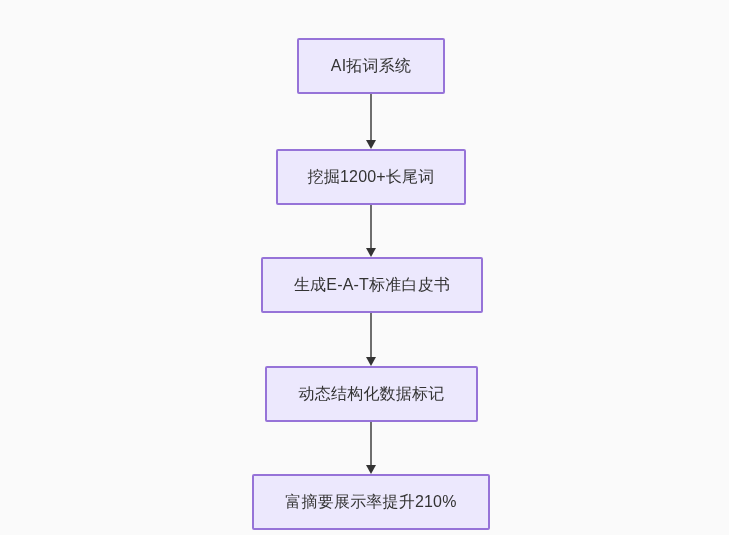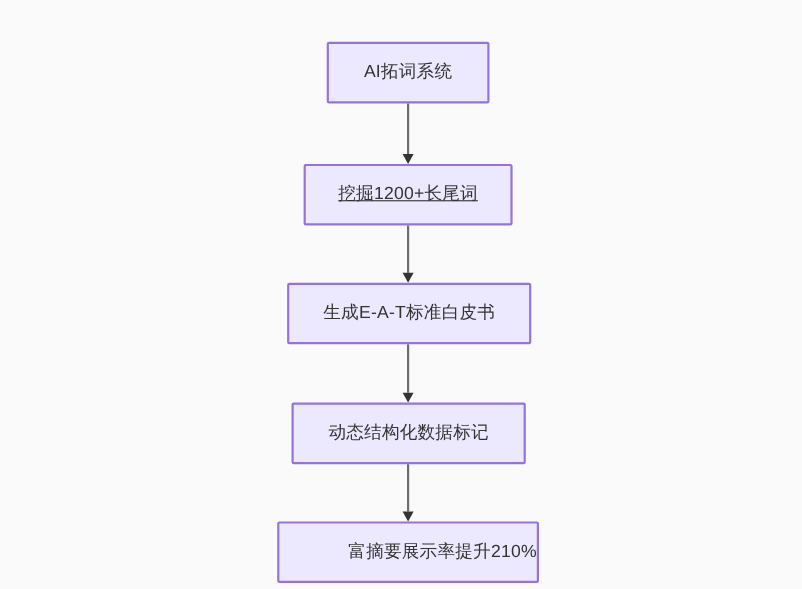--- a/index.html
+++ b/index.html
@@ -82,29 +82,29 @@
 
   <div class="edge" style="left:371px; top:398px; height:52px;">
     <div class="edge-line" style="height:43px;"></div>
     <div class="edge-arrow" style="top:43px;"></div>
   </div>
 
   <div class="node" style="left:297px; top:14px; width:148px;">
     <span class="node-label">AI拓词系统</span>
   </div>
 
-  <div class="node" style="left:276px; top:125px; width:190px;text-decoration:underline;">
+  <div class="node" style="left:276px; top:125px; width:190px;">
     <span class="node-label">挖掘1200+长尾词</span>
   </div>
 
   <div class="node" style="left:265px; top:342px; width:213px;">
     <span class="node-label">动态结构化数据标记</span>
   </div>
 
   <div class="node" style="left:261px; top:233px; width:222px;">
     <span class="node-label">生成E-A-T标准白皮书</span>
   </div>
 
-  <div class="node" style="left:252px; top:450px; width:238px;justify-content:flex-end;">
+  <div class="node" style="left:252px; top:450px; width:238px;">
     <span class="node-label">富摘要展示率提升210%</span>
   </div>
 
 </div>
 
 </body></html>

